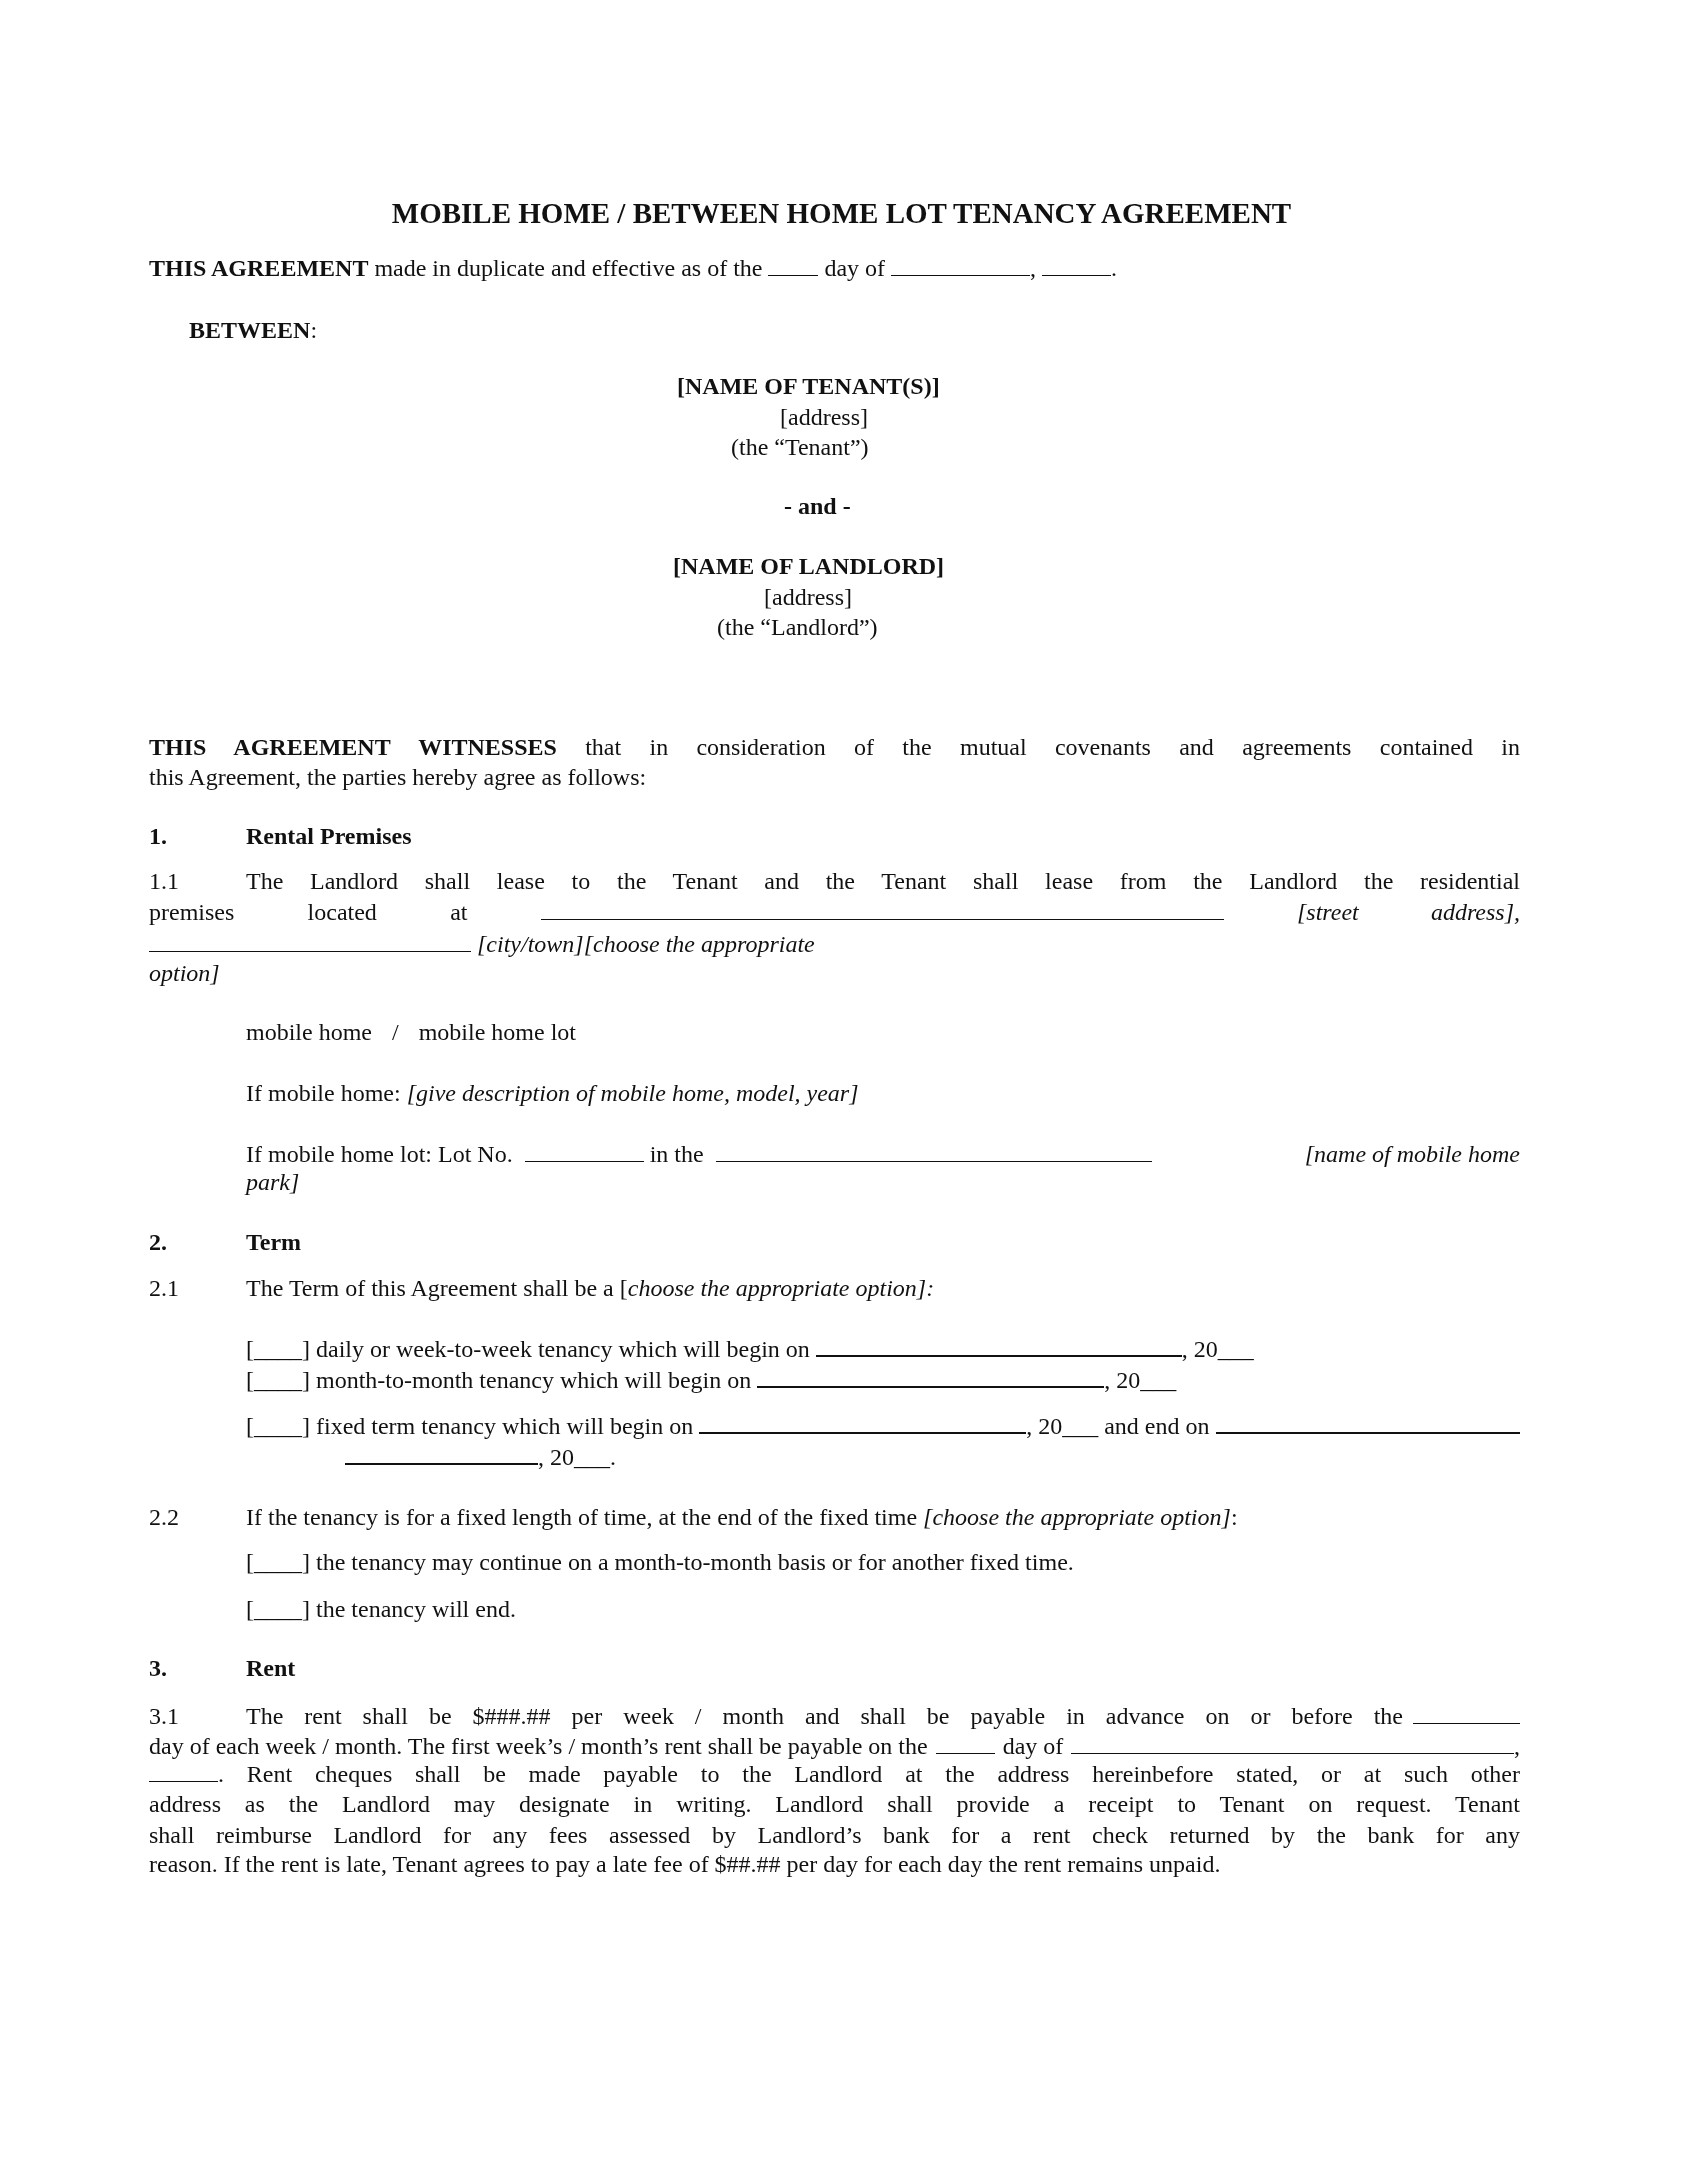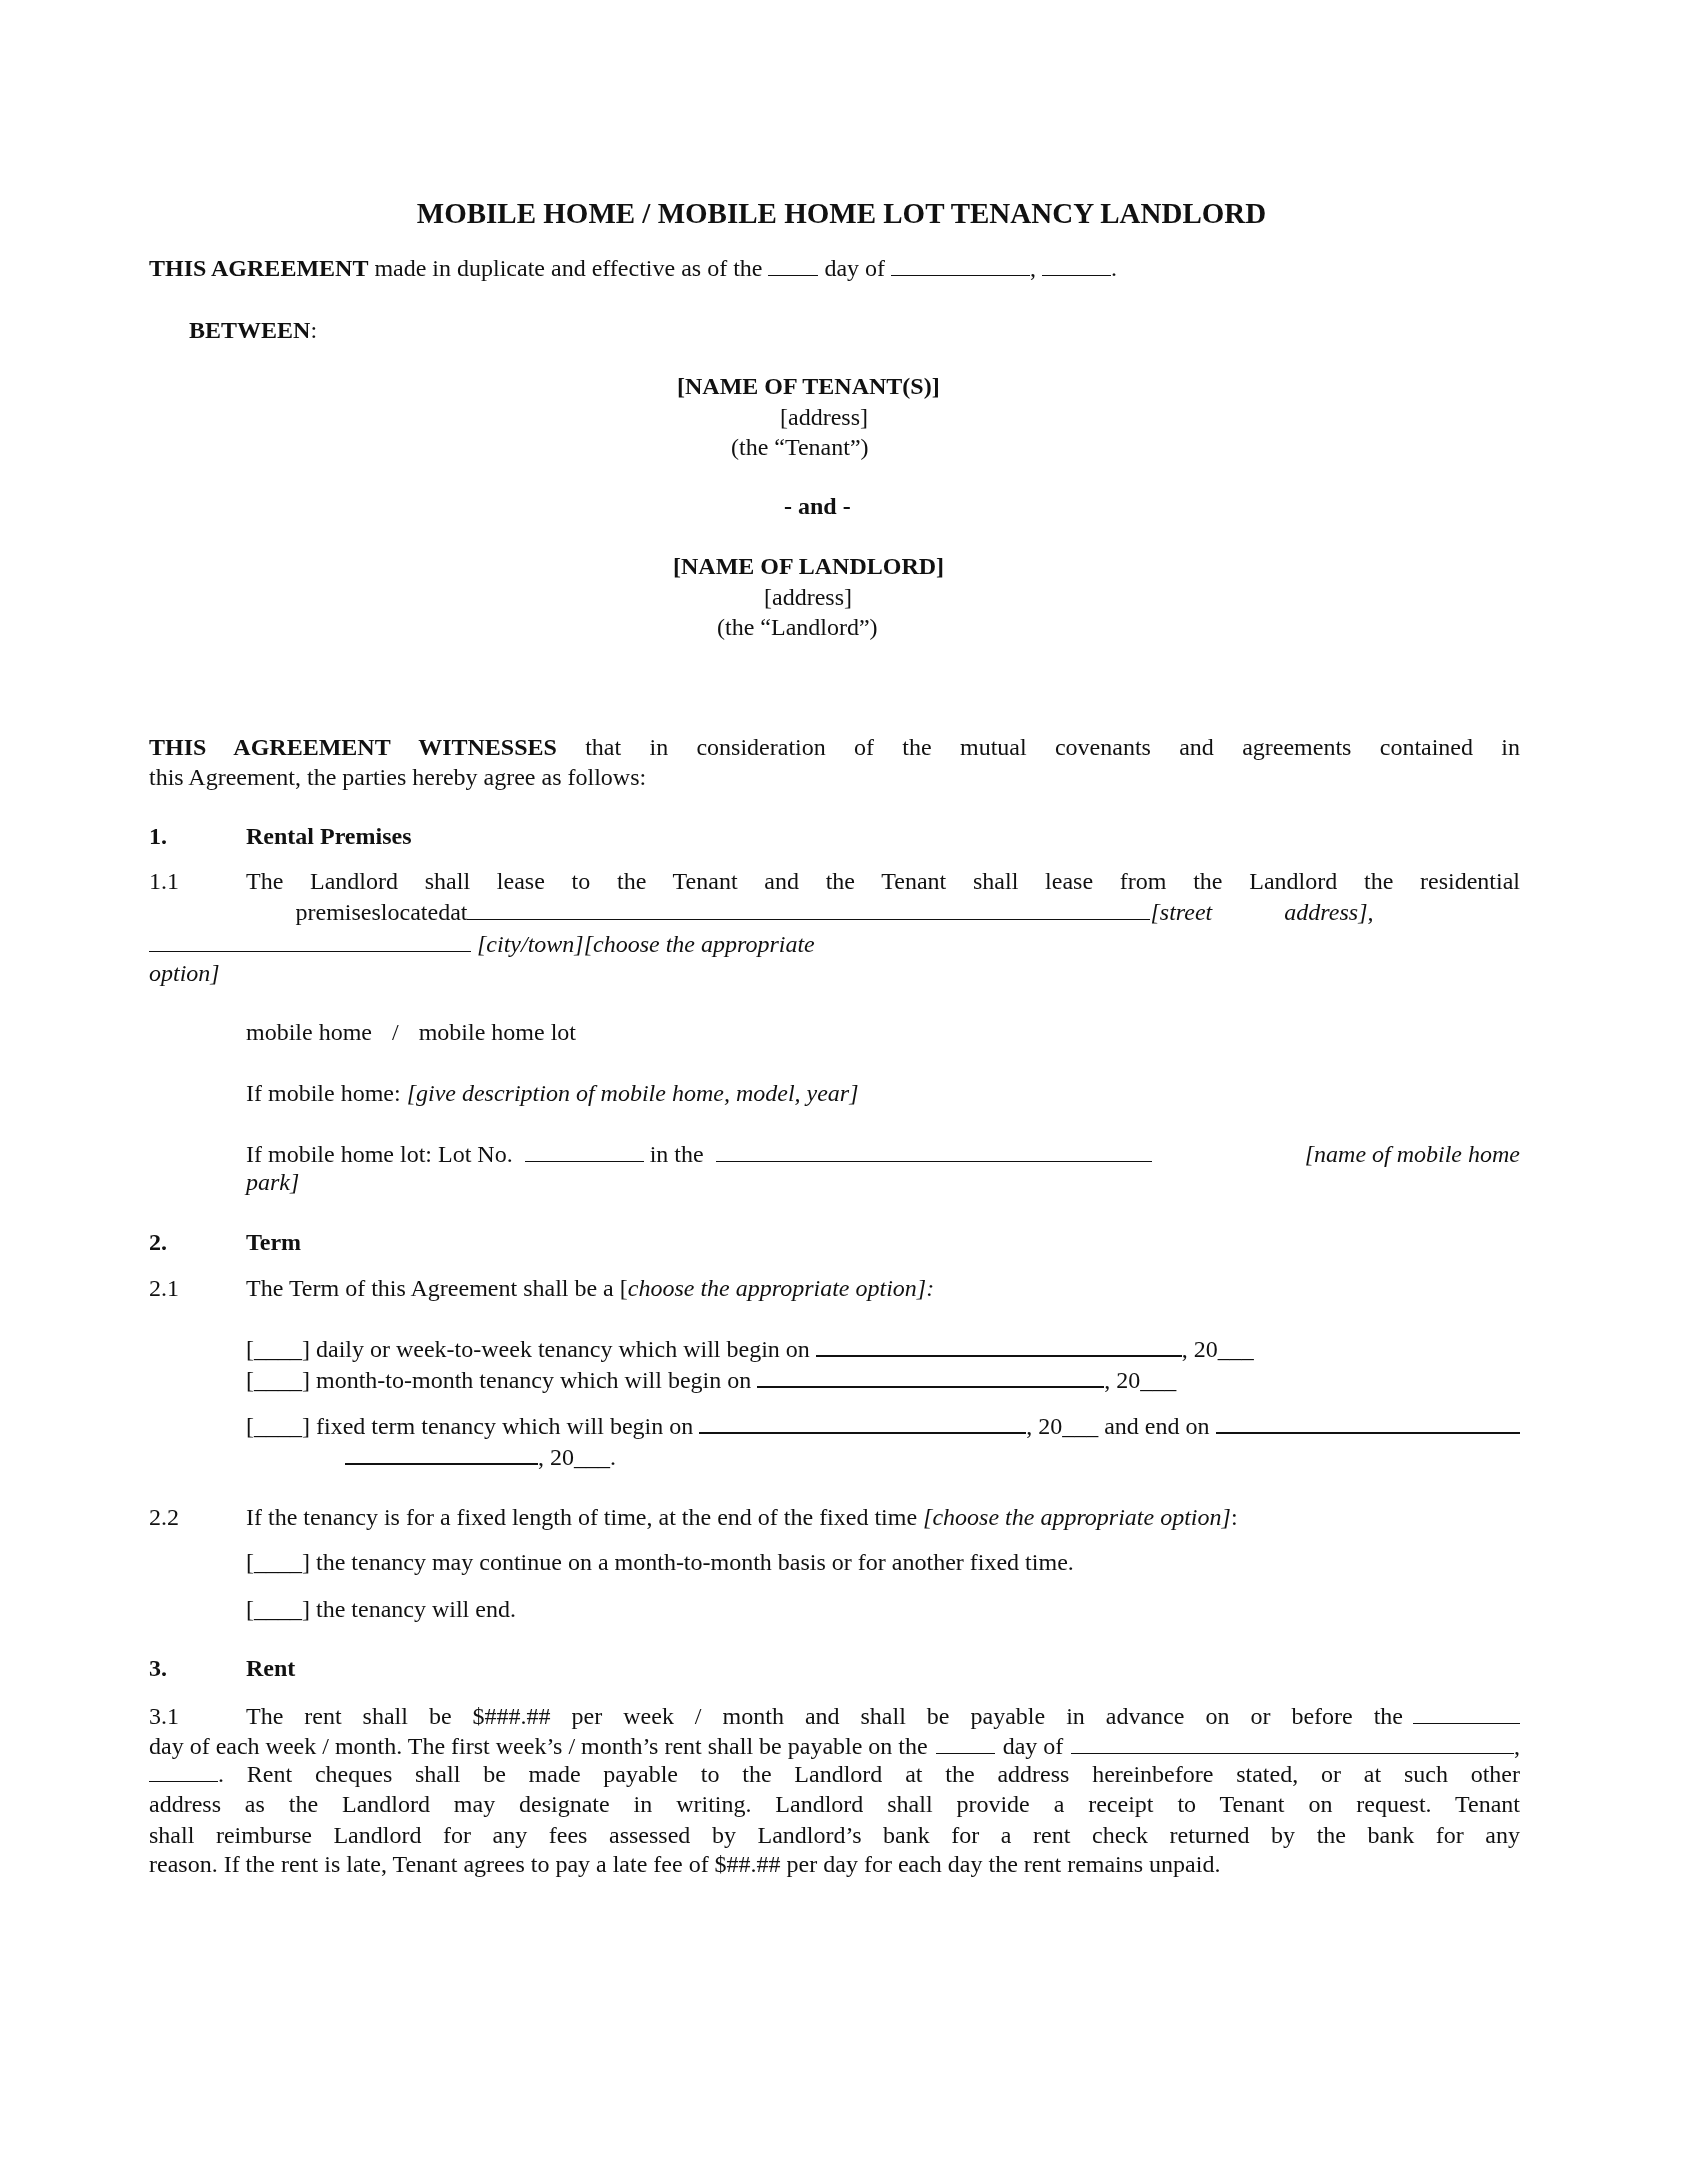--- a/index.html
+++ b/index.html
@@ -12,21 +12,21 @@
   .j { left:149px; width:1371px; text-align:justify; text-align-last:justify; white-space:normal; }
   .blank { display:inline-block; border-bottom:1.5px solid #111; height:20px; vertical-align:baseline; }
   .blank.thick { border-bottom-width:2.5px; }
   .title { font-size:29px; font-weight:bold; top:198px; }
 </style>
 </head>
 <body>
 
 <div>
 
-  <div class="ln c title">MOBILE HOME / MOBILE HOME LOT TENANCY LANDLORD</div>
+  <div class="ln c title">MOBILE HOME / BETWEEN HOME LOT TENANCY AGREEMENT</div>
 
   <div class="ln" style="left:149px; top:253px;">
     <span class="b">THIS AGREEMENT</span><span> made in duplicate and effective as of the </span><span class="blank" style="width:50px"></span><span> day of </span><span class="blank" style="width:139px"></span><span>, </span><span class="blank" style="width:69px"></span><span>.</span>
   </div>
 
   <div class="ln" style="left:149px; top:315px;margin-left:40px;">
     <span class="b">BETWEEN</span><span>:</span>
   </div>
 
   <div class="ln b" style="left:677px; top:371px;">[NAME OF TENANT(S)]</div>
@@ -43,21 +43,21 @@
     <span class="b">THIS AGREEMENT WITNESSES</span><span> that in consideration of the mutual covenants and agreements contained in</span>
   </div>
   <div class="ln" style="left:149px; top:762px;">this Agreement, the parties hereby agree as follows:</div>
 
   <div class="ln b" style="left:149px; top:821px;">1.</div>
   <div class="ln b" style="left:246px; top:821px;">Rental Premises</div>
 
   <div class="ln" style="left:149px; top:866px;">1.1</div>
   <div class="ln" style="left:246px; width:1274px; top:866px; text-align:justify; text-align-last:justify; white-space:normal;">The Landlord shall lease to the Tenant and the Tenant shall lease from the Landlord the residential</div>
 
-  <div class="ln" style="left:149px; width:1371px; top:897px; display:flex; justify-content:center; align-items:baseline;">
+  <div class="ln" style="left:149px; width:1371px; top:897px; display:flex; justify-content:space-between; align-items:baseline;">
     <span>premises</span>
     <span>located</span>
     <span>at</span>
     <span class="blank" style="width:683px"></span>
     <span class="i" style="width:223px; display:flex; justify-content:space-between;">
         <span>[street</span>
         <span>address],</span>
       </span>
   </div>
 

